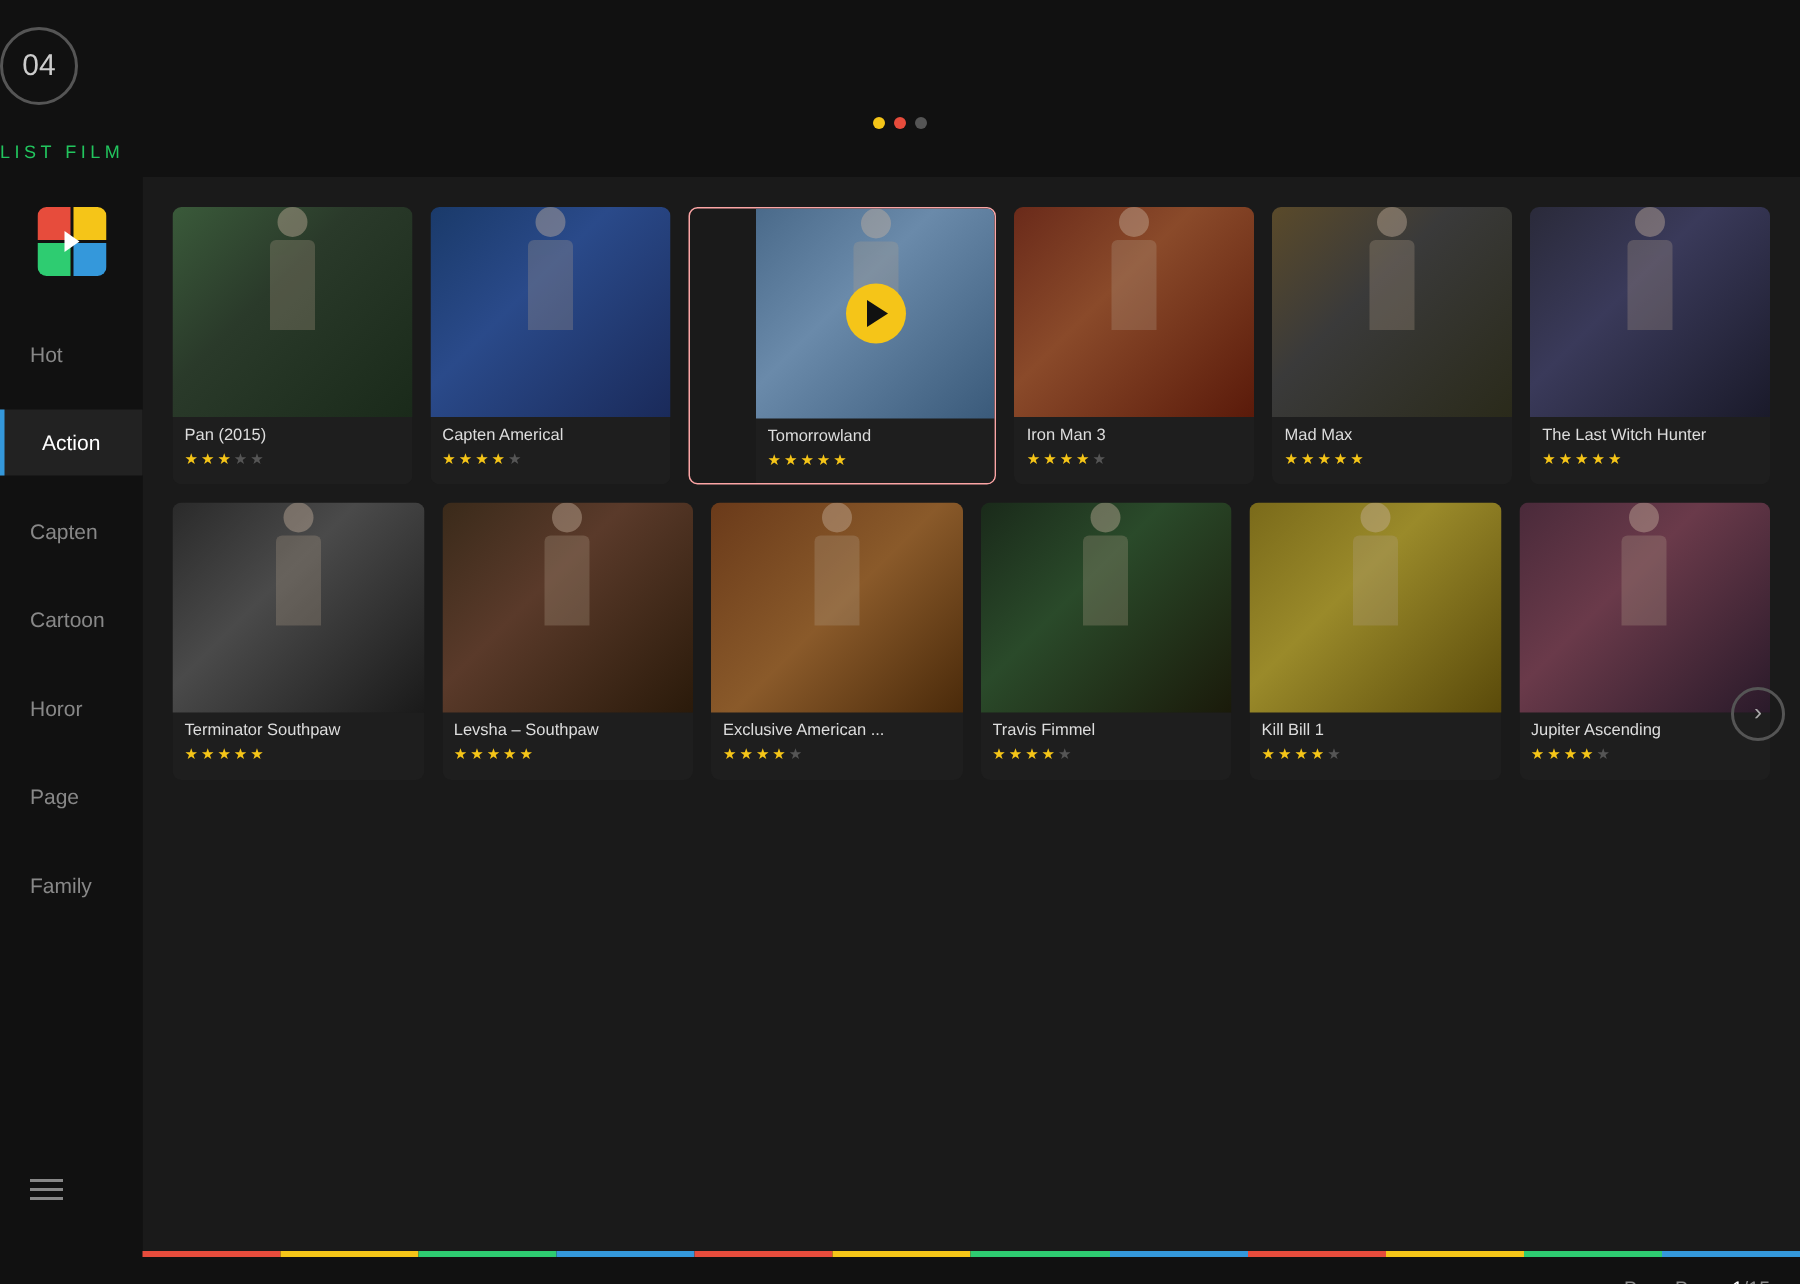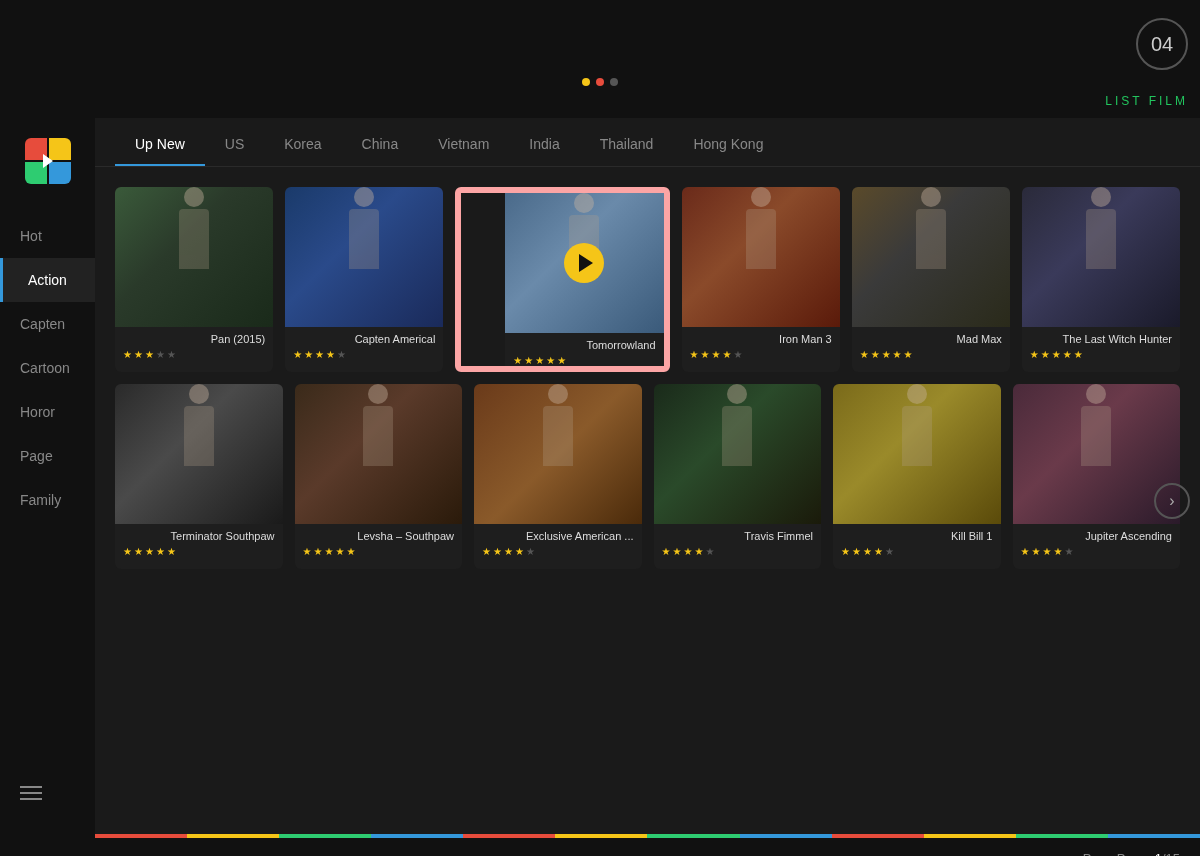--- a/index.html
+++ b/index.html
@@ -8,22 +8,22 @@
       color: #fff;
       font-family: 'Segoe UI', Arial, sans-serif;
       width: 1200px;
       height: 856px;
       overflow: hidden;
       position: relative;
     }
 
     
     .header {
-      text-align: right;
-      padding: 18px 12px 10px;
+      text-align: left;
+      padding: 18px 0 10px;
       background: #111;
     }
     .header-number {
       width: 52px;
       height: 52px;
       border-radius: 50%;
       border: 2px solid #555;
       display: inline-flex;
       align-items: center;
       justify-content: center;
@@ -96,21 +96,21 @@
       width: 0;
       height: 0;
       border-left: 10px solid #fff;
       border-top: 7px solid transparent;
       border-bottom: 7px solid transparent;
     }
 
     .nav-items {
       display: flex;
       flex-direction: column;
-      gap: 0;
+      gap: 15px;
       flex: 1;
     }
     .nav-item {
       padding: 14px 0 14px 20px;
       font-size: 14px;
       color: #888;
       cursor: pointer;
       position: relative;
       transition: color 0.2s;
     }
@@ -178,40 +178,39 @@
       height: 2px;
       background: #3498db;
     }
 
     
     .movie-grid-container {
       flex: 1;
       overflow: hidden;
       padding: 20px 20px 10px;
       position: relative;
-      text-align: right;
     }
 
     .movie-row {
       display: flex;
       gap: 12px;
       margin-bottom: 12px;
     }
 
     .movie-card {
       flex: 1;
       border-radius: 6px;
       overflow: hidden;
       position: relative;
       cursor: pointer;
       height: 185px;
     }
 
     .movie-card.selected {
-      border: 6px solid #fca5a5;
+      border: 1px solid #fca5a5;
       padding-left: 44px;
     }
 
     .movie-poster {
       width: 100%;
       height: 140px;
       position: relative;
       overflow: hidden;
     }
 
@@ -378,30 +377,20 @@
 
     <div class="sidebar-bottom">
       <div class="hamburger-line"></div>
       <div class="hamburger-line"></div>
       <div class="hamburger-line"></div>
     </div>
   </div>
 
   <div class="content">
 
-    <div class="tabs">
-      <div class="tab active">Up New</div>
-      <div class="tab">US</div>
-      <div class="tab">Korea</div>
-      <div class="tab">China</div>
-      <div class="tab">Vietnam</div>
-      <div class="tab">India</div>
-      <div class="tab">Thailand</div>
-      <div class="tab">Hong Kong</div>
-    </div>
 
     <div class="movie-grid-container">
 
       <div class="movie-row">
 
         <div class="movie-card">
           <div class="movie-poster poster-pan">
             <div class="poster-figure poster-human"></div>
           </div>
           <div class="movie-info">

